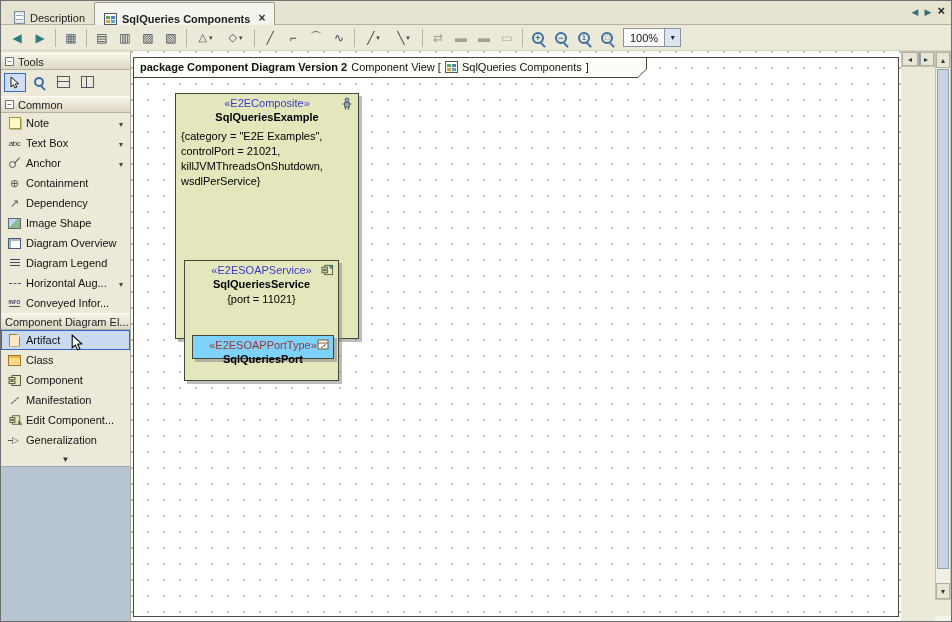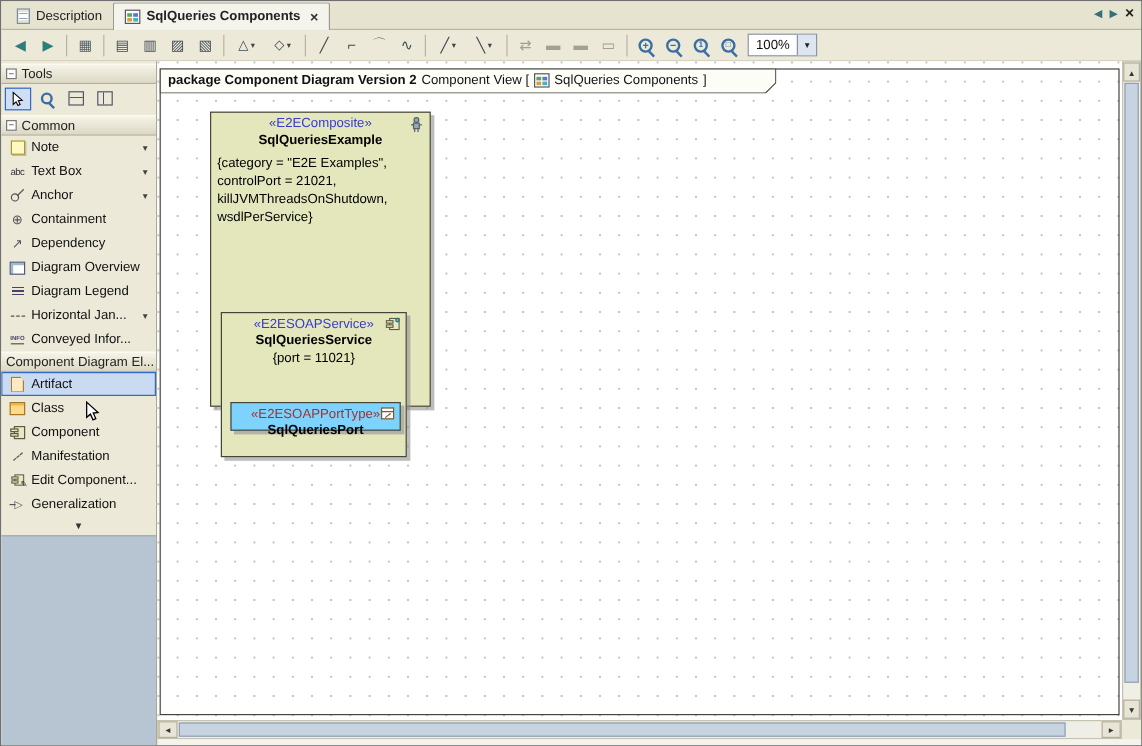--- a/index.html
+++ b/index.html
@@ -6,21 +6,21 @@
   html,body { background:#d4d0c8; }
   .window {
     position: relative; width: 952px; height: 622px;
     border: 1px solid #6f6f6f; background: #ece9d8;
     font-family: "Liberation Sans", sans-serif; font-size: 11px; color:#111;
     overflow: hidden;
   }
 
   
   .tabbar { height:24px; display:flex; align-items:flex-end; background:#e6e3d1; border-bottom:1px solid #b8b4a2; padding-left:4px; }
-  .tab { display:flex; align-items:center; gap:5px; height:21px; padding:0 9px; color:#222; white-space:nowrap; }
+  .tab { display:flex; align-items:flex-end; gap:5px; height:21px; padding:0 9px; color:#222; white-space:nowrap; }
   .tab.active { background:#f4f3ec; border:1px solid #9c9a8a; border-bottom:none; border-radius:2px 2px 0 0; font-weight:bold; height:23px; margin-bottom:-1px; }
   .tab-close::before { content:"×"; font-weight:bold; font-size:12px; color:#333; margin-left:3px; }
   .tabbar-spacer { flex:1; }
   .tab-nav { display:flex; align-items:center; gap:6px; padding:0 6px 6px 0; }
   .nav-l::before { content:"◀"; font-size:9px; color:#33707a; }
   .nav-r::before { content:"▶"; font-size:9px; color:#33707a; }
   .nav-x::before { content:"×"; font-size:13px; font-weight:bold; color:#222; }
 
   
   .ic-doc { width:11px; height:13px; background:#fff; border:1px solid #7890a8; padding:2px 1px;
@@ -94,21 +94,21 @@
   .ic-conveyed::before { content:"INFO"; font-size:5px; font-weight:bold; color:#446; border-bottom:1px solid #555; padding-bottom:1px; }
   .ic-artifact::before { content:""; width:9px; height:11px; background:#ffe9c4; border:1px solid #a08040; clip-path:polygon(0 0,70% 0,100% 30%,100% 100%,0 100%); }
   .ic-class::before { content:""; width:11px; height:9px; background:#ffd98a; border:1px solid #a07828; box-shadow:inset 0 2px 0 #f0b848; }
   .ic-manifest::before { content:""; width:10px; border-top:1px dashed #555; transform:rotate(-40deg); }
   .ic-gener::before { content:"▷"; font-size:9px; margin-left:2px; }
   .ic-gener::after { content:""; position:absolute; left:1px; top:7px; width:5px; height:1px; background:#555; }
   .ic-editcomp::after { content:"✎"; position:absolute; right:-1px; bottom:-1px; font-size:7px; color:#333; }
 
   
   .main { flex:1; display:flex; }
-  .canvas-col { flex:1; display:flex; flex-direction:column; min-width:0; }
+  .canvas-col { flex:1; display:flex; flex-direction:row; min-width:0; }
   .viewport { position:relative; flex:1; background:#fff;
     background-image:radial-gradient(circle,#bfbfbf 1px,rgba(0,0,0,0) 1.2px);
     background-size:16px 16px; background-position:9px 9px; overflow:hidden; }
   .frame { position:absolute; left:2px; top:6px; right:2px; bottom:4px; border:1px solid #45453e; }
   .frame-header { position:absolute; left:2px; top:6px; width:514px; height:21px; }
   .fh-text { position:absolute; left:7px; top:0; height:20px; display:flex; align-items:center; gap:4px; white-space:nowrap; font-size:11px; }
   .fh-bold { font-weight:bold; }
 
   .uml-box { position:absolute; border:1px solid #45453a; box-shadow:3px 3px 0 rgba(145,145,145,.6); }
   .composite { left:44px; top:42px; width:184px; height:246px; background:#e3e7bb; }
@@ -246,30 +246,34 @@
       </div>
       <div class="sitem">
         <span class="ic ic-containment"></span>
         <span class="slabel">Containment</span>
       </div>
       <div class="sitem">
         <span class="ic ic-dependency"></span>
         <span class="slabel">Dependency</span>
       </div>
       <div class="sitem">
+        <span class="ic ic-image"></span>
+        <span class="slabel">Image Shape</span>
+      </div>
+      <div class="sitem">
         <span class="ic ic-overview"></span>
         <span class="slabel">Diagram Overview</span>
       </div>
       <div class="sitem">
         <span class="ic ic-legend"></span>
         <span class="slabel">Diagram Legend</span>
       </div>
       <div class="sitem">
         <span class="ic ic-hsep"></span>
-        <span class="slabel">Horizontal Jan...</span>
+        <span class="slabel">Horizontal Aug...</span>
         <span class="caret"></span>
       </div>
       <div class="sitem">
         <span class="ic ic-conveyed"></span>
         <span class="slabel">Conveyed Infor...</span>
       </div>
 
       <div class="shdr">
         <span>Component Diagram El...</span>
       </div>

